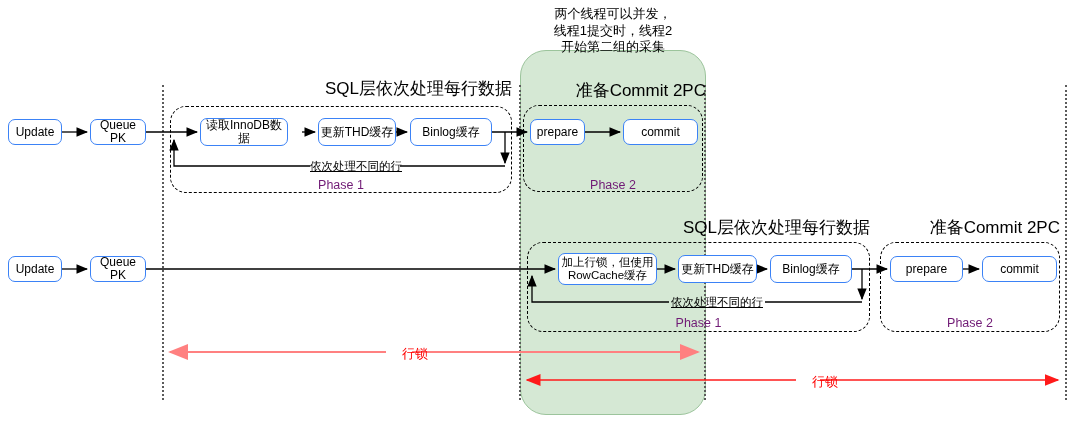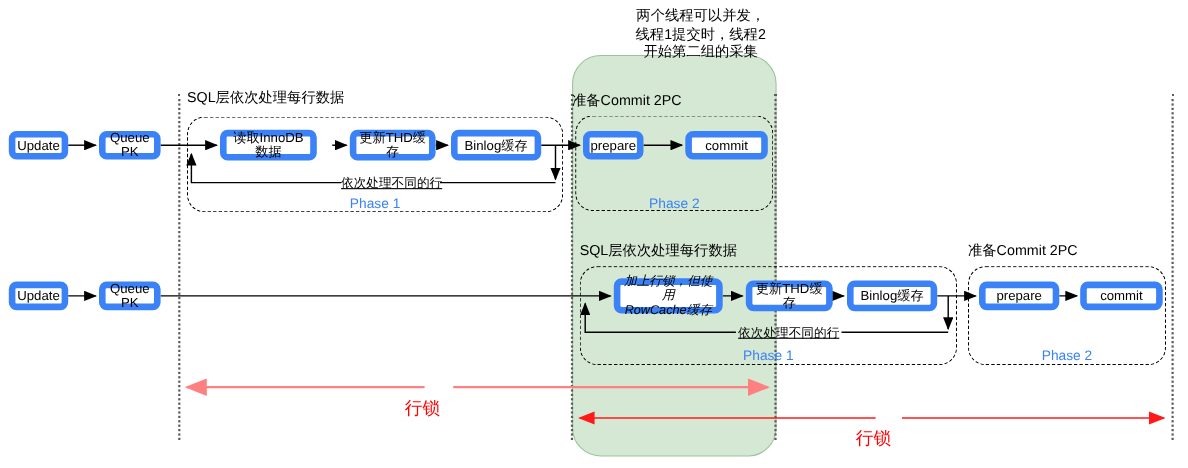--- a/index.html
+++ b/index.html
@@ -18,39 +18,39 @@
   .vline{
     width:0;top:85px;height:315px;border-left:2px dotted #5b5b5b;z-index:2;
   }
   
   .dashed-box{
     border:1.3px dashed #000;border-radius:16px;box-sizing:border-box;z-index:3;
     background:transparent;
   }
   
   .node{
-    background:#ffffff;border:6px solid #3b82f6;border-radius:7px;
+    background:#ffffff;border:1px solid #3b82f6;border-radius:7px;
     box-sizing:border-box;display:flex;align-items:center;justify-content:center;
     font-size:12px;line-height:13px;text-align:center;z-index:5;white-space:pre-line;
   }
-  .node.small-text{font-size:11.5px;font-style:italic;}
+  .node.small-text{font-size:11.5px;}
   .title-label{
-    font-size:13px;text-align:left;z-index:4;line-height:15px;
+    font-size:17px;text-align:right;z-index:4;line-height:15px;
   }
   .phase-label{
-    color:#3b82f6;font-size:12.5px;text-align:center;z-index:4;
+    color:#701a75;font-size:12.5px;text-align:center;z-index:4;
   }
   .loop-label{
     font-size:11.5px;text-align:center;z-index:4;color:#000;text-decoration:underline;
   }
   .lock-label{
-    color:#ff0000;font-size:16px;text-align:left;z-index:5;margin-top:16px;
+    color:#ff0000;font-size:13px;text-align:right;z-index:5;
   }
   .annotation{
-    left:544px;top:6px;width:186px;text-align:center;
+    left:520px;top:6px;width:186px;text-align:center;
     font-size:13px;line-height:16.5px;white-space:pre-line;z-index:4;
   }
   svg.connectors{position:absolute;left:0;top:0;z-index:4;}
 </style>
 </head>
 <body>
 
 <div id="canvas">
 
   <div class="abs green-region"></div>

